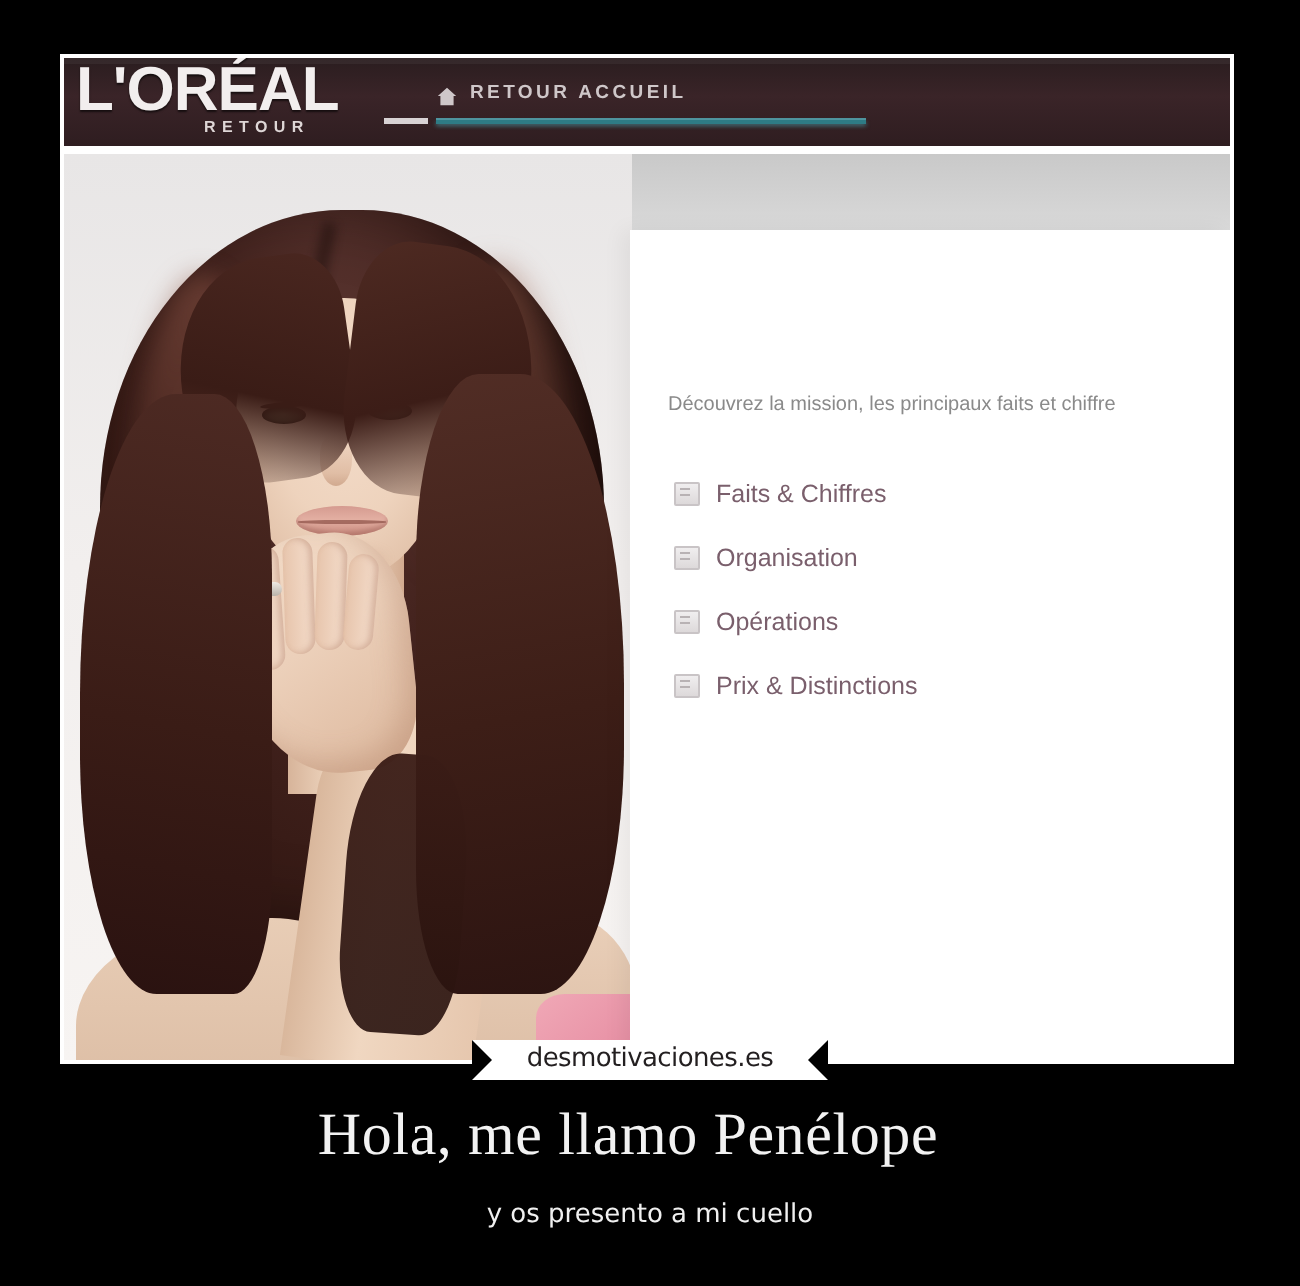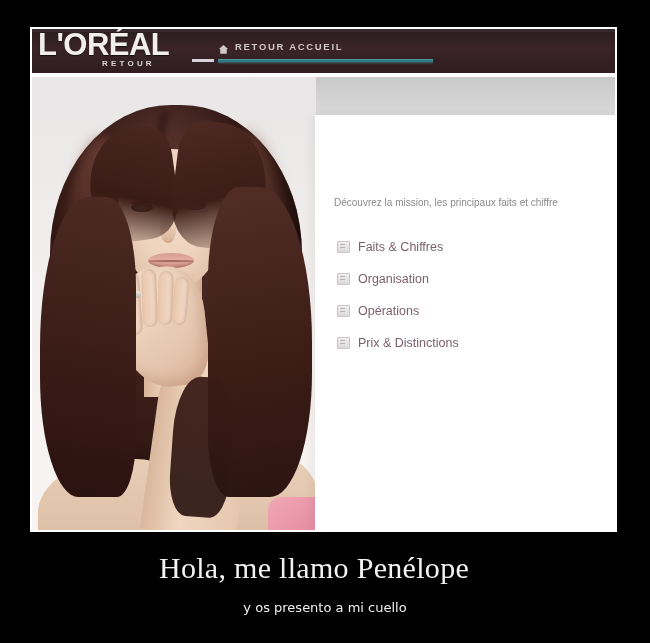--- a/index.html
+++ b/index.html
@@ -615,17 +615,22 @@
           <li class="panel-list-item">
             <span class="list-bullet"></span>
             <span class="list-label">Prix &amp; Distinctions</span>
           </li>
         </ul>
       </div>
 
     </div>
   </div>
 
+  <div id="badge" style="top: 520px; bottom: auto;">
+    <span class="badge-notch left"></span>
+    <span id="badge-inner">desmotivaciones.es</span>
+    <span class="badge-notch right"></span>
+  </div>
 
   <div id="caption-main">Hola, me llamo Penélope</div>
   <div id="caption-sub">y os presento a mi cuello</div>
 
 </div>
 
 </body></html>

